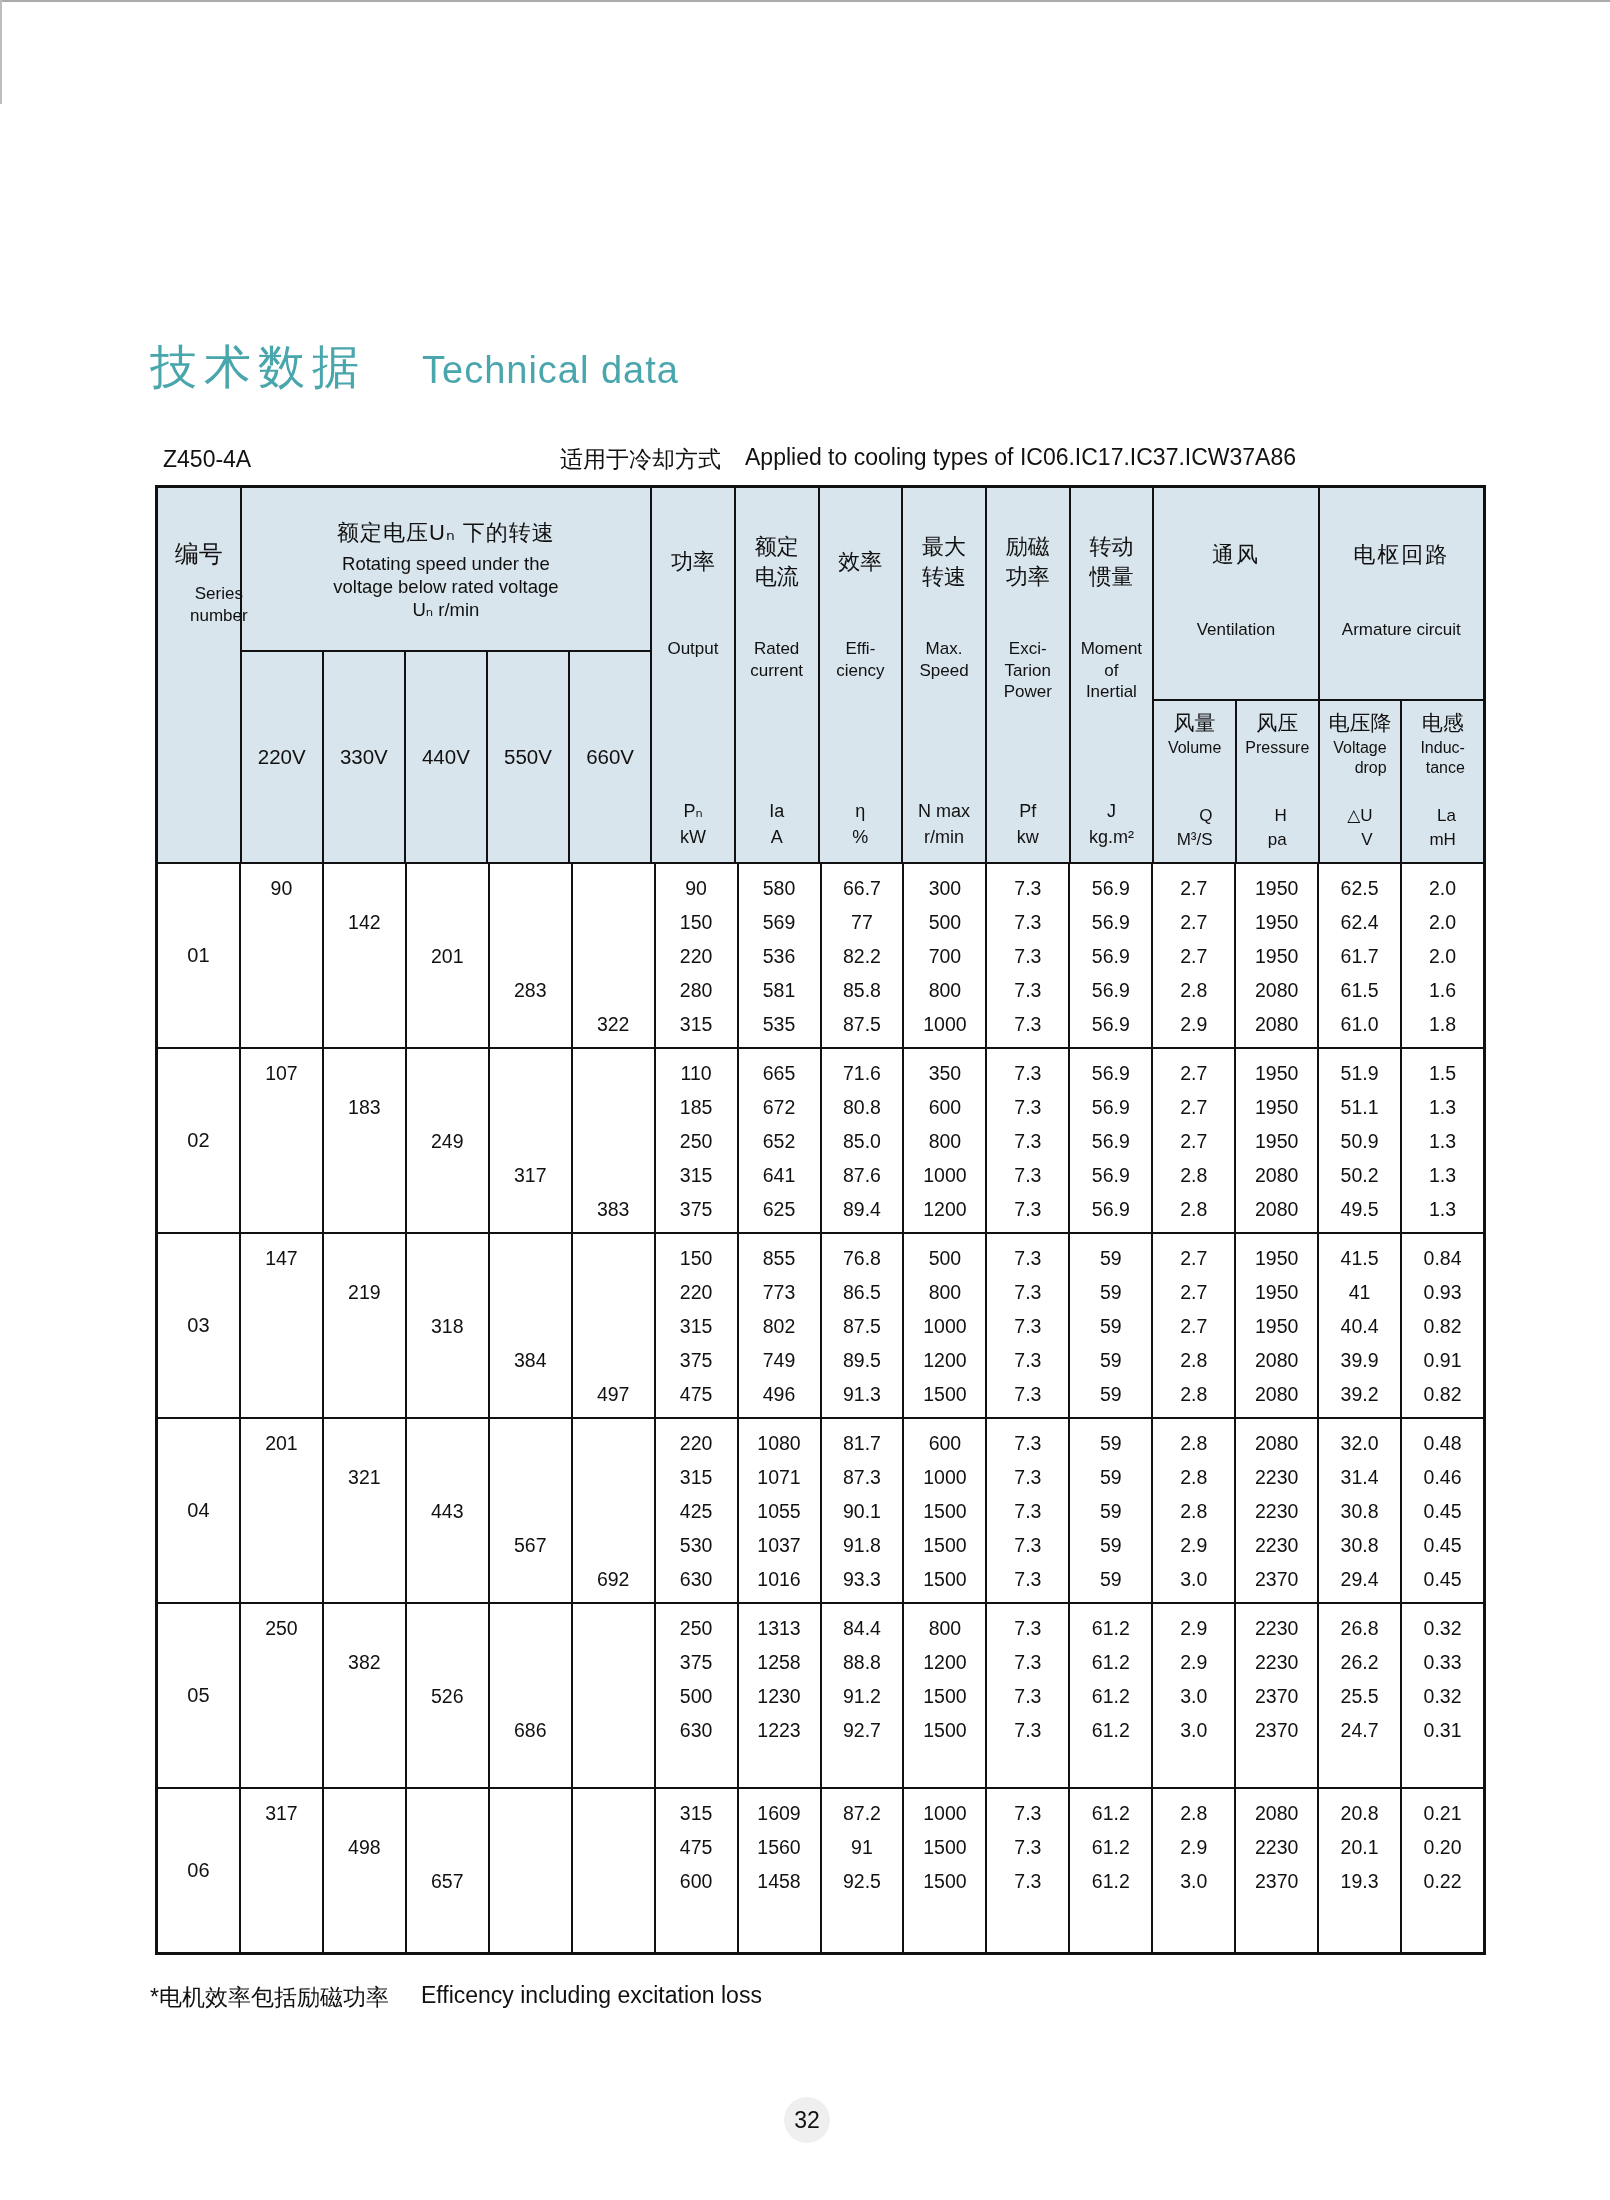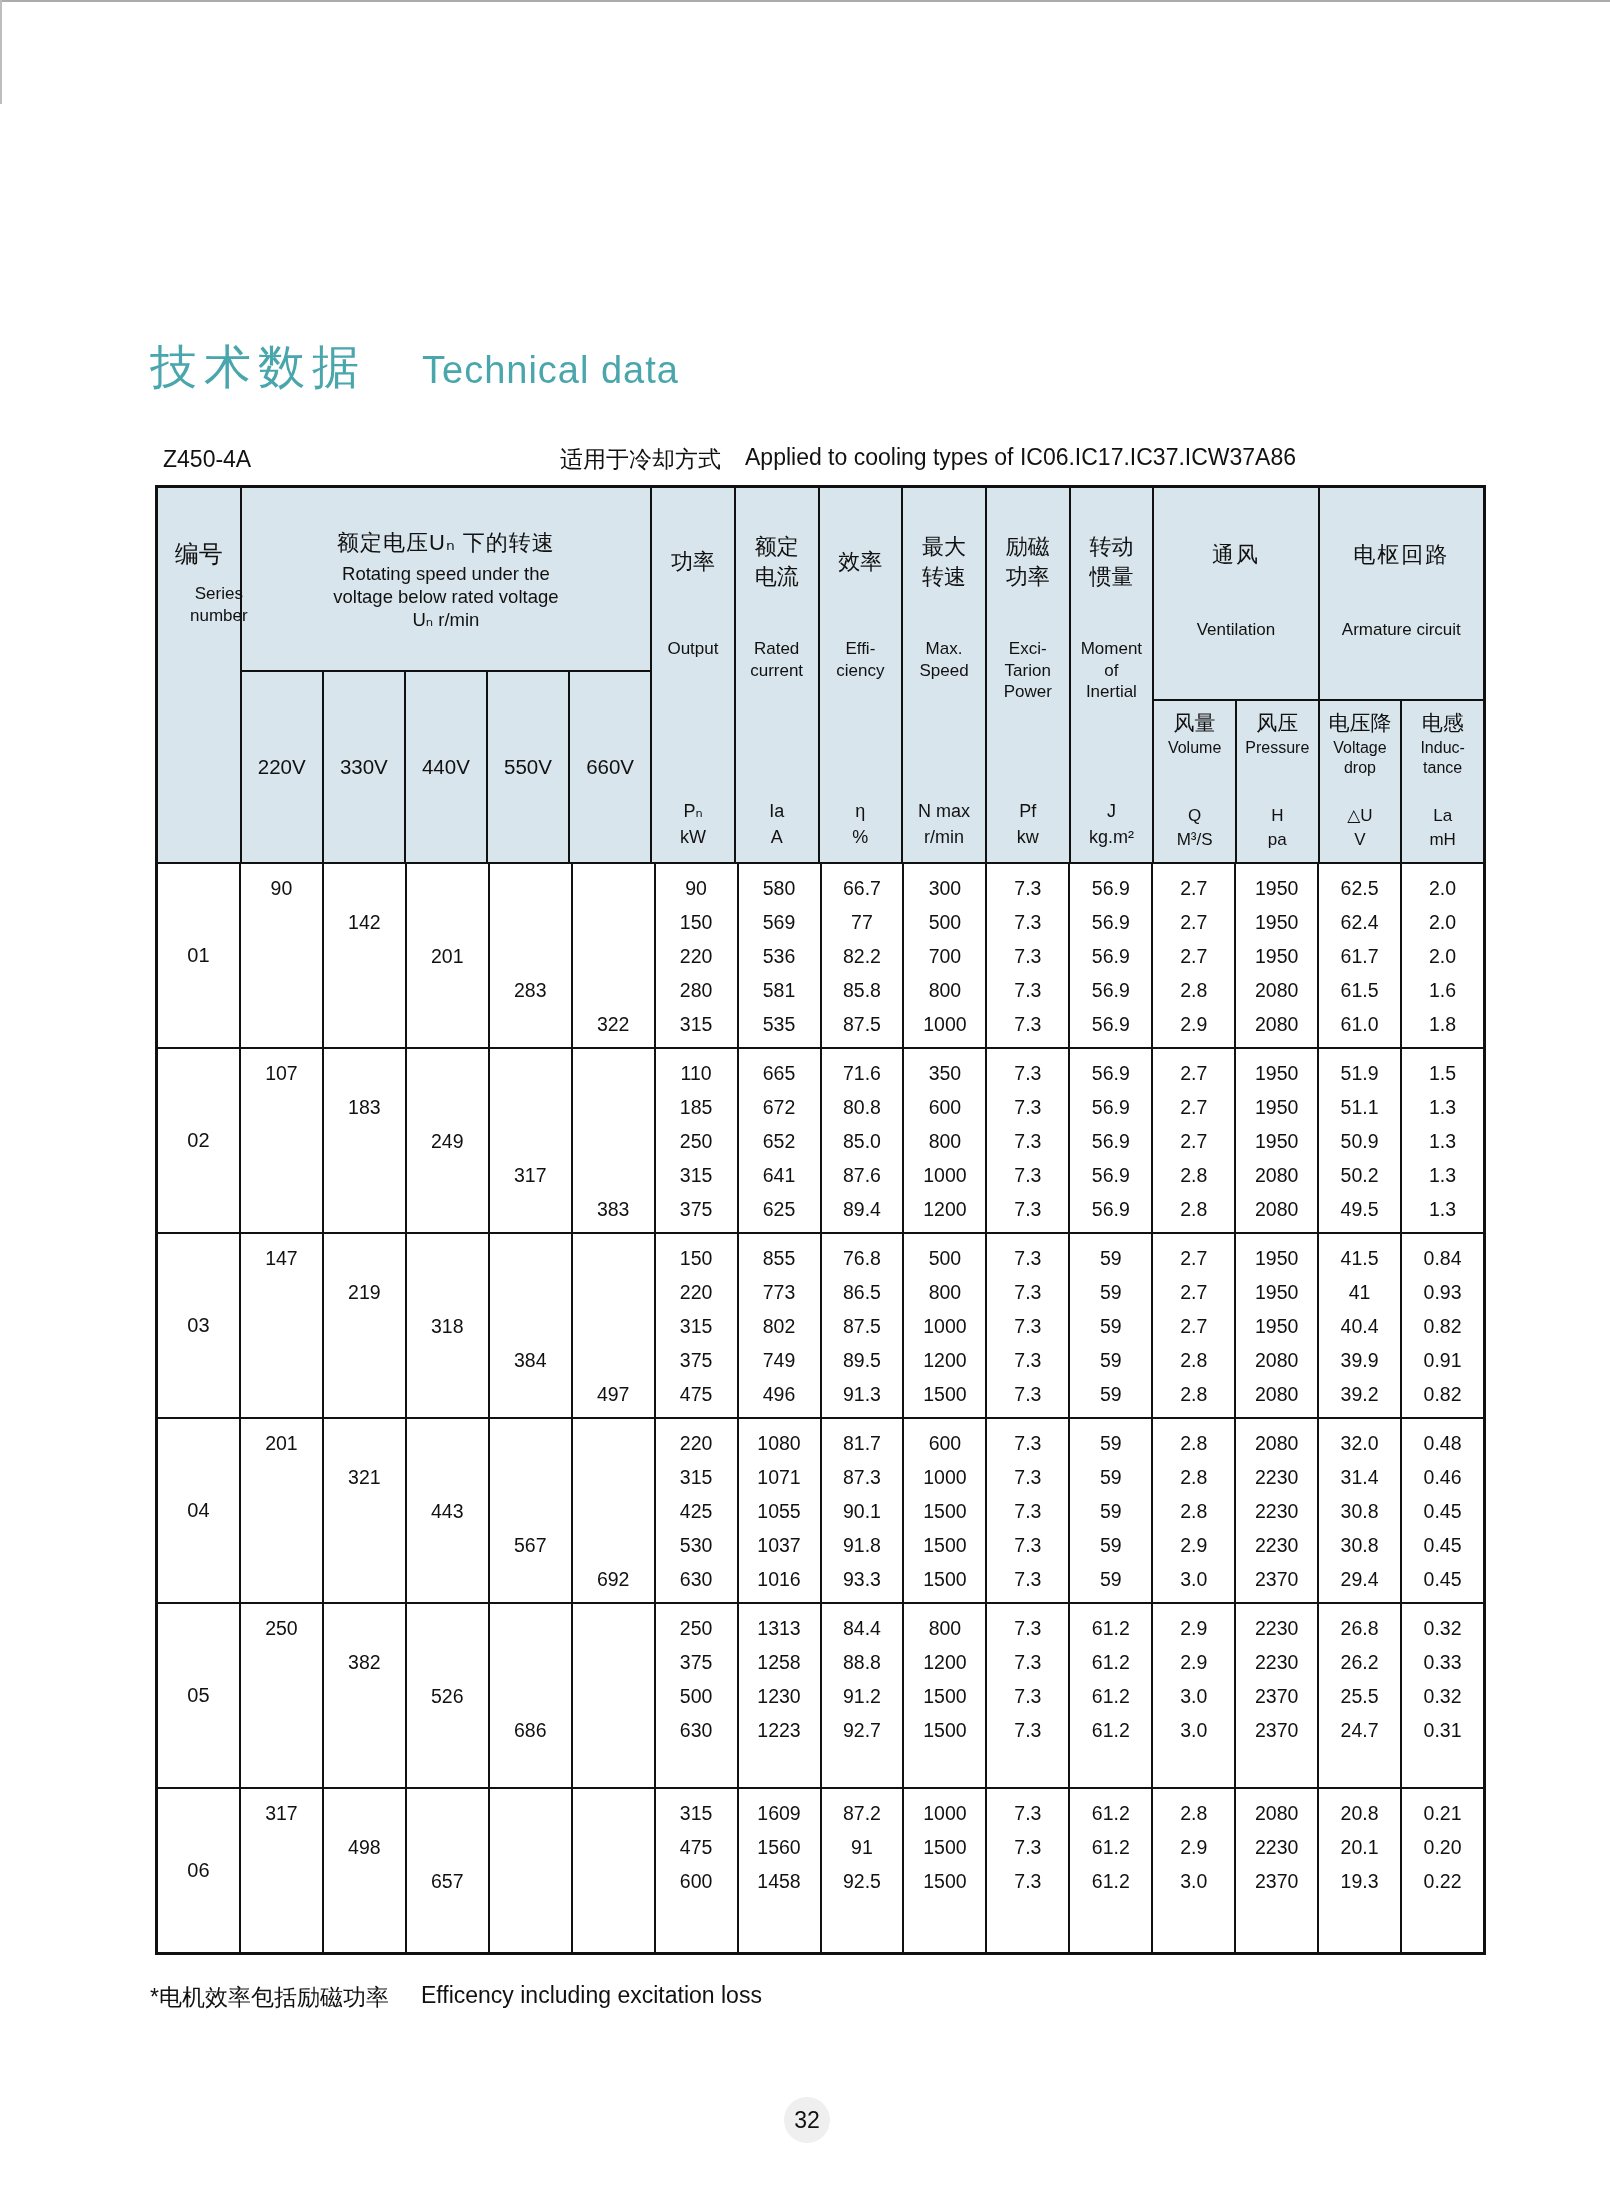--- a/index.html
+++ b/index.html
@@ -25,32 +25,32 @@
   .hcol{flex:1;display:flex;flex-direction:column;align-items:center;text-align:center;}
   .hgroup-v{flex:5;display:flex;flex-direction:column;}
   .hgroup-2{flex:2;display:flex;flex-direction:column;}
 
   .h-zh{height:148px;display:flex;align-items:center;justify-content:center;font-size:22px;line-height:30px;white-space:pre-line;}
   .hcol-series .h-zh{height:auto;margin-top:51px;font-size:24px;}
   .h-en{flex:1;font-size:17px;line-height:21.5px;white-space:pre-line;padding-top:2px;}
   .hcol-series .h-en{margin-top:12px;margin-left:40px;}
   .h-unit{font-size:18px;line-height:26px;white-space:pre-line;padding-bottom:12px;}
 
-  .vg-title{height:184px;border-bottom:2px solid #111;display:flex;flex-direction:column;justify-content:center;align-items:center;box-sizing:border-box;}
+  .vg-title{height:164px;border-bottom:2px solid #111;display:flex;flex-direction:column;justify-content:center;align-items:center;box-sizing:border-box;}
   .vg-zh{font-size:22px;margin-bottom:4px;letter-spacing:1px;}
   .vg-en{font-size:18.5px;line-height:23px;}
   .vg-cells{flex:1;display:flex;}
   .vg-cell{flex:1;border-left:2px solid #111;display:flex;align-items:center;justify-content:center;font-size:20.5px;box-sizing:border-box;min-width:0;}
   .vg-cell:first-child{border-left:none;}
 
   .g2-title{height:213px;border-bottom:2px solid #111;display:flex;flex-direction:column;align-items:center;box-sizing:border-box;}
   .g2-zh{margin-top:52px;font-size:22px;letter-spacing:2px;}
   .g2-en{margin-top:50px;font-size:17px;}
   .g2-cells{flex:1;display:flex;}
-  .g2-cell{flex:1;border-left:2px solid #111;display:flex;flex-direction:column;align-items:center;text-align:center;box-sizing:border-box;min-width:0;}
+  .g2-cell{flex:1;border-left:2px solid #111;display:flex;flex-direction:column;align-items:center;text-align:right;box-sizing:border-box;min-width:0;}
   .g2-cell:first-child{border-left:none;}
   .s-zh{margin-top:8px;font-size:21px;}
   .s-en{margin-top:1px;font-size:16px;line-height:20px;white-space:pre-line;}
   .s-unit{margin-top:auto;font-size:17px;line-height:24px;white-space:pre-line;padding-bottom:10px;}
 
   .tgroup{display:flex;border-top:2px solid #111;background:#fff;}
   .gcell{flex:1;border-left:2px solid #111;padding:7px 0 6px;min-width:0;box-sizing:border-box;}
   .gcell:first-child{border-left:none;}
   .gcell-series{display:flex;align-items:center;justify-content:center;font-size:20px;padding:0;}
   .tgroup-last .gcell{padding-bottom:20px;}

